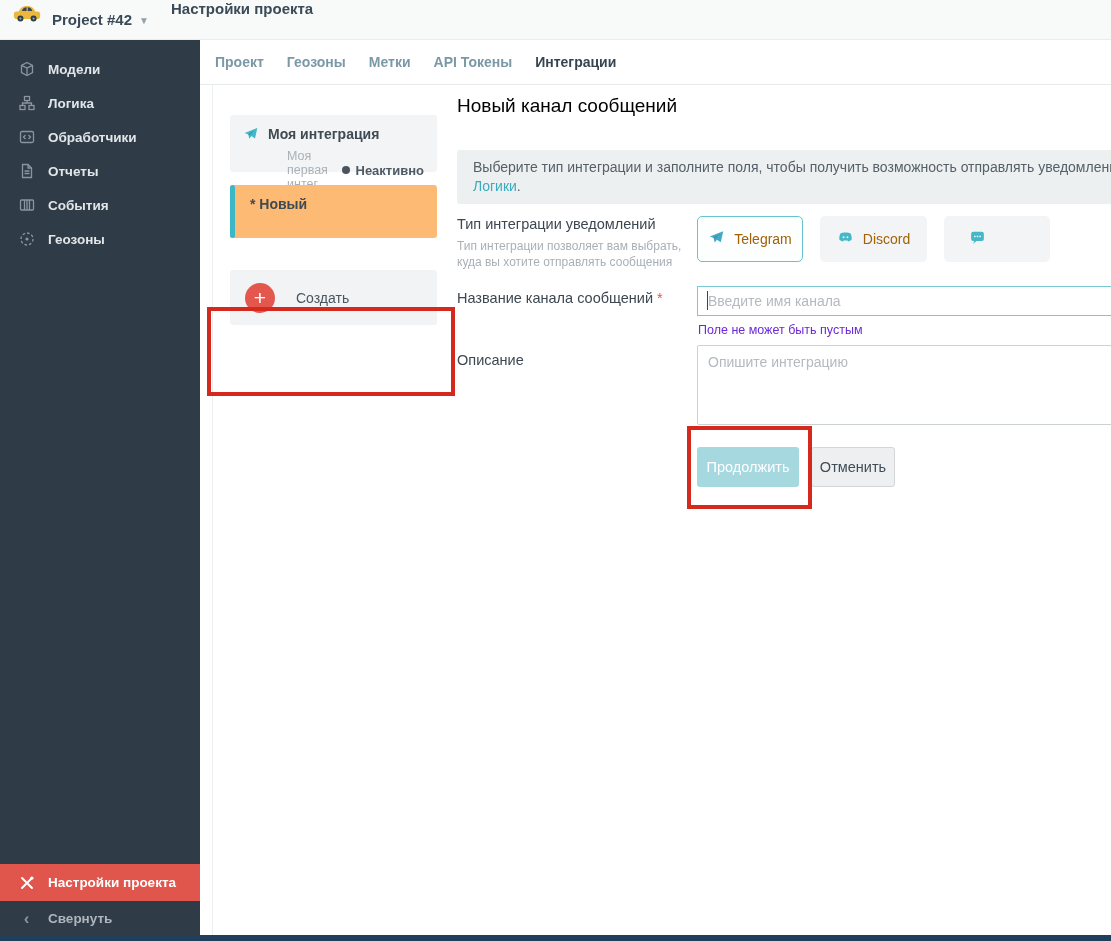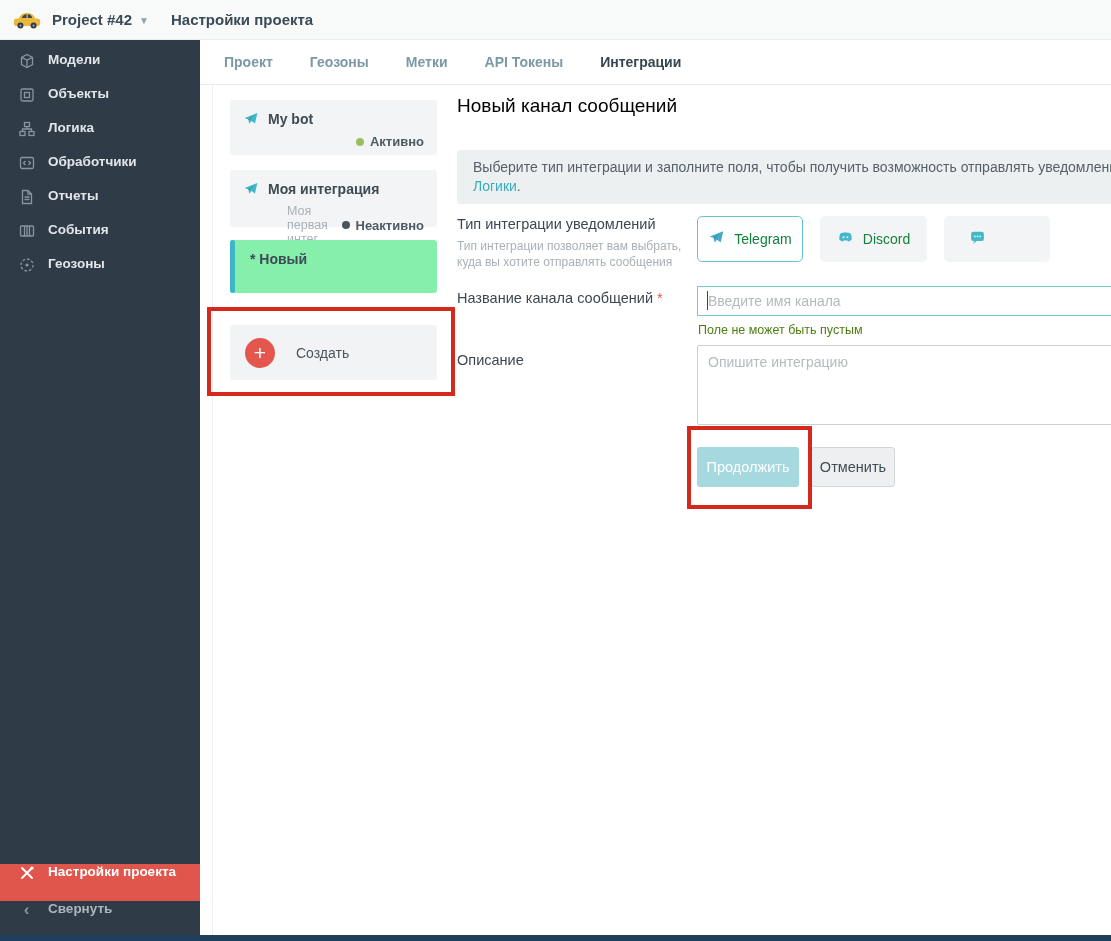--- a/index.html
+++ b/index.html
@@ -2,67 +2,67 @@
 <html><head>
 <meta charset="utf-8">
 <style>
   * { margin:0; padding:0; box-sizing:border-box; }
   html,body { background:#e9ebec; }
   body { font-family:"Liberation Sans", sans-serif; }
   .page { position:relative; width:1111px; height:941px; overflow:hidden; background:#fff; }
 
   
   .topbar { position:absolute; left:0; top:0; width:1111px; height:40px; background:#f8fafa;
-            border-bottom:1px solid #e9edee; display:flex; align-items:center; padding-left:10px; z-index:5; }
+            border-bottom:1px solid #e9edee; display:flex; padding-left:10px; z-index:5; }
   .logo { width:34px; height:24px; display:flex; align-items:center; justify-content:center; cursor:pointer; }
   .proj { display:flex; align-items:center; gap:7px; margin-left:8px; cursor:pointer; }
   .proj-name { font-size:15px; font-weight:700; color:#3b4a57; }
   .caret { font-size:10px; color:#93a0a8; margin-top:2px; }
   .topbar-title { margin-left:22px; font-size:15px; font-weight:700; color:#3b4a57; }
 
   
   .sidebar { position:absolute; left:0; top:40px; width:200px; height:895px; background:#2f3b47; z-index:4; }
   .menu { padding-top:12px; }
-  .menu-item { height:34px; display:flex; gap:13px; padding:0 18px;
+  .menu-item { height:34px; display:flex; align-items:center; gap:13px; padding:0 18px;
                color:#e2e6e9; font-size:13.5px; font-weight:600; cursor:pointer; }
   .mi-icon { width:17px; height:17px; color:#8a95a0; display:flex; align-items:center; justify-content:center; flex:none; }
   .mi-icon svg { width:16px; height:16px; }
   .sidebar-bottom { position:absolute; left:0; right:0; bottom:0; }
   .menu-item.settings { height:37px; background:#e0564d; color:#ffffff; }
   .menu-item.settings .mi-icon { color:#ffffff; }
   .menu-item.collapse { height:34px; color:#aeb6bd; }
   .chev { color:#8a95a0; font-size:17px; line-height:1; width:17px; text-align:center; }
 
   .bottomstrip { position:absolute; left:0; top:935px; width:1111px; height:6px; background:#1f3f5c; z-index:6; }
 
   
   .content { position:absolute; left:200px; top:40px; width:911px; height:895px; background:#fff; }
   .content:before { content:""; position:absolute; left:12px; top:6px; bottom:0; width:1px; background:#eceff0; }
 
   .tabbar { position:absolute; left:0; top:0; right:0; height:45px; border-bottom:1px solid #e7eaeb;
-            display:flex; align-items:center; gap:37px; padding-left:24px; background:#fff; }
+            display:flex; align-items:center; gap:23px; padding-left:15px; background:#fff; }
   .tab { font-size:14px; font-weight:600; color:#7b98a6; cursor:pointer; }
   .tab.active { color:#36454f; font-weight:700; }
 
   
   .ipanel { position:absolute; left:30px; top:60px; width:207px; }
   .icard { position:relative; background:#f2f4f5; border-radius:3px; padding:11px 13px; cursor:pointer; }
   .icard .row1 { display:flex; align-items:center; gap:9px; }
   .icard .title { font-size:14px; font-weight:700; color:#3e4a54; }
   .icard .row2 { display:flex; align-items:center; margin-top:7px; }
   .icard .row2.end { justify-content:flex-end; }
   .icard .row2.between { justify-content:space-between;margin-left:44px; }
   .subtitle { font-size:12.5px; color:#a9b1b8; }
   .status { display:flex; align-items:center; gap:6px; font-size:13px; font-weight:600; color:#4e5a64; }
   .dot { width:8px; height:8px; border-radius:50%; flex:none; }
   .dot.green { background:#97c05c; }
   .dot.dark { background:#4a545e; }
   .card1 { height:55px; }
   .card2 { height:57px; margin-top:15px; }
-  .card3 { height:53px; margin-top:13px; background:#86efac; padding-left:20px; }
+  .card3 { height:53px; margin-top:13px; background:#fdba74; padding-left:20px; }
   .card3 .bar { position:absolute; left:0; top:0; bottom:0; width:5px; border-radius:3px; background:#3db6c6; }
   .tg-icon svg { width:16px; height:16px; display:block; }
 
   .create-btn { margin-top:32px; height:55px; background:#f1f3f4; border-radius:3px;
                 display:flex; align-items:center; padding-left:15px; cursor:pointer; }
   .plus-circle { width:30px; height:30px; border-radius:50%; background:#e4574e; color:#fff;
                  display:flex; align-items:center; justify-content:center; font-size:21px; font-weight:400; line-height:1; }
   .create-label { margin-left:21px; font-size:14px; color:#4a5560; }
 
   
@@ -79,35 +79,35 @@
   .infobox a { color:#3aabbd; text-decoration:none; cursor:pointer; }
 
   .flabel { font-size:14.5px; color:#3d4751; }
   .req { color:#e2574c; }
   .fhint { font-size:12px; color:#a8b0b7; line-height:16px; margin-top:6px; }
 
   .type-label-block { position:absolute; left:0; top:176px; width:232px; }
   .typebtns { position:absolute; left:240px; top:176px; display:flex; gap:17px; }
   .typebtn { height:46px; background:#f2f4f5; border:1px solid transparent; border-radius:5px;
              display:flex; align-items:center; justify-content:center; gap:9px;
-             font-family:"Liberation Sans",sans-serif; font-size:14px; color:#15803d; cursor:pointer; }
+             font-family:"Liberation Sans",sans-serif; font-size:14px; color:#a16207; cursor:pointer; }
   .typebtn svg { width:17px; height:17px; flex:none; }
   .typebtn.selected { background:#fdfefe; border-color:#67c3d0; }
   .btn-telegram { width:106px; }
   .btn-discord { width:107px; }
   .btn-smtp { width:107px; }
   .btn-sms { width:106px; justify-content:flex-start; padding-left:24px; }
 
   .name-label { position:absolute; left:0; top:250px; }
   .input-wrap { position:absolute; left:240px; top:246px; width:430px; height:30px; }
   .text-input { width:100%; height:100%; border:1px solid #79c9d3; background:#fff; padding:0 10px;
                 font-family:"Liberation Sans",sans-serif; font-size:14px; color:#38434d; outline:none; }
   .text-input::placeholder { color:#b3bac0; }
   .fake-caret { position:absolute; left:10px; top:5px; width:1px; height:19px; background:#38434d; }
-  .field-error { position:absolute; left:241px; top:283px; font-size:12.5px; color:#4d7c0f; }
+  .field-error { position:absolute; left:241px; top:283px; font-size:12.5px; color:#6d28d9; }
 
   .desc-label { position:absolute; left:0; top:312px; }
   .textarea-el { position:absolute; left:240px; top:305px; width:430px; height:80px; border:1px solid #ccd1d4;
                  border-radius:2px; background:#fff; padding:8px 10px; resize:none;
                  font-family:"Liberation Sans",sans-serif; font-size:14px; color:#38434d; outline:none; }
   .textarea-el::placeholder { color:#b3bac0; }
 
   .actions { position:absolute; left:240px; top:407px; display:flex; gap:12px; }
   .btn-continue { width:102px; height:40px; background:#a6d8e0; color:#fff; border:none; border-radius:3px;
                   font-family:"Liberation Sans",sans-serif; font-size:14.5px; cursor:pointer; }
@@ -146,29 +146,20 @@
           <svg viewBox="0 0 16 16" fill="none" stroke="currentColor" stroke-width="1.3">
               <path d="M8 1.5l5.5 2.8v7.4L8 14.5l-5.5-2.8V4.3z"></path>
               <path d="M2.5 4.3L8 7l5.5-2.7M8 7v7.5"></path>
             </svg>
         </span>
         <span>Модели</span>
       </div>
       <div class="menu-item">
         <span class="mi-icon">
           <svg viewBox="0 0 16 16" fill="none" stroke="currentColor" stroke-width="1.3">
-              <rect x="2" y="2" width="12" height="12" rx="1.5"></rect>
-              <rect x="5.5" y="5.5" width="5" height="5"></rect>
-            </svg>
-        </span>
-        <span>Объекты</span>
-      </div>
-      <div class="menu-item">
-        <span class="mi-icon">
-          <svg viewBox="0 0 16 16" fill="none" stroke="currentColor" stroke-width="1.3">
               <rect x="5.5" y="1.5" width="5" height="4"></rect>
               <rect x="1" y="10.5" width="5" height="4"></rect>
               <rect x="10" y="10.5" width="5" height="4"></rect>
               <path d="M8 5.5V8M3.5 10.5V8h9v2.5"></path>
             </svg>
         </span>
         <span>Логика</span>
       </div>
       <div class="menu-item">
         <span class="mi-icon">
@@ -229,37 +220,20 @@
 
     <div class="tabbar">
       <span class="tab">Проект</span>
       <span class="tab">Геозоны</span>
       <span class="tab">Метки</span>
       <span class="tab">API Токены</span>
       <span class="tab active">Интеграции</span>
     </div>
 
     <div class="ipanel">
-      <div class="icard card1">
-        <div class="row1">
-          <span class="tg-icon">
-            <svg viewBox="0 0 24 24">
-                <path d="M21.5 3L2.5 10.6l5.4 2 1.6 6.4 3.2-4 5.3 3.6z" fill="#44b8c8"></path>
-                <path d="M7.9 12.6l9.6-6.8-7.9 7.9z" fill="#2e8fa3"></path>
-              </svg>
-          </span>
-          <span class="title">My bot</span>
-        </div>
-        <div class="row2 end">
-          <span class="status">
-            <span class="dot green"></span>
-            <span>Активно</span>
-          </span>
-        </div>
-      </div>
 
       <div class="icard card2">
         <div class="row1">
           <span class="tg-icon">
             <svg viewBox="0 0 24 24">
                 <path d="M21.5 3L2.5 10.6l5.4 2 1.6 6.4 3.2-4 5.3 3.6z" fill="#44b8c8"></path>
                 <path d="M7.9 12.6l9.6-6.8-7.9 7.9z" fill="#2e8fa3"></path>
               </svg>
           </span>
           <span class="title">Моя интеграция</span>

